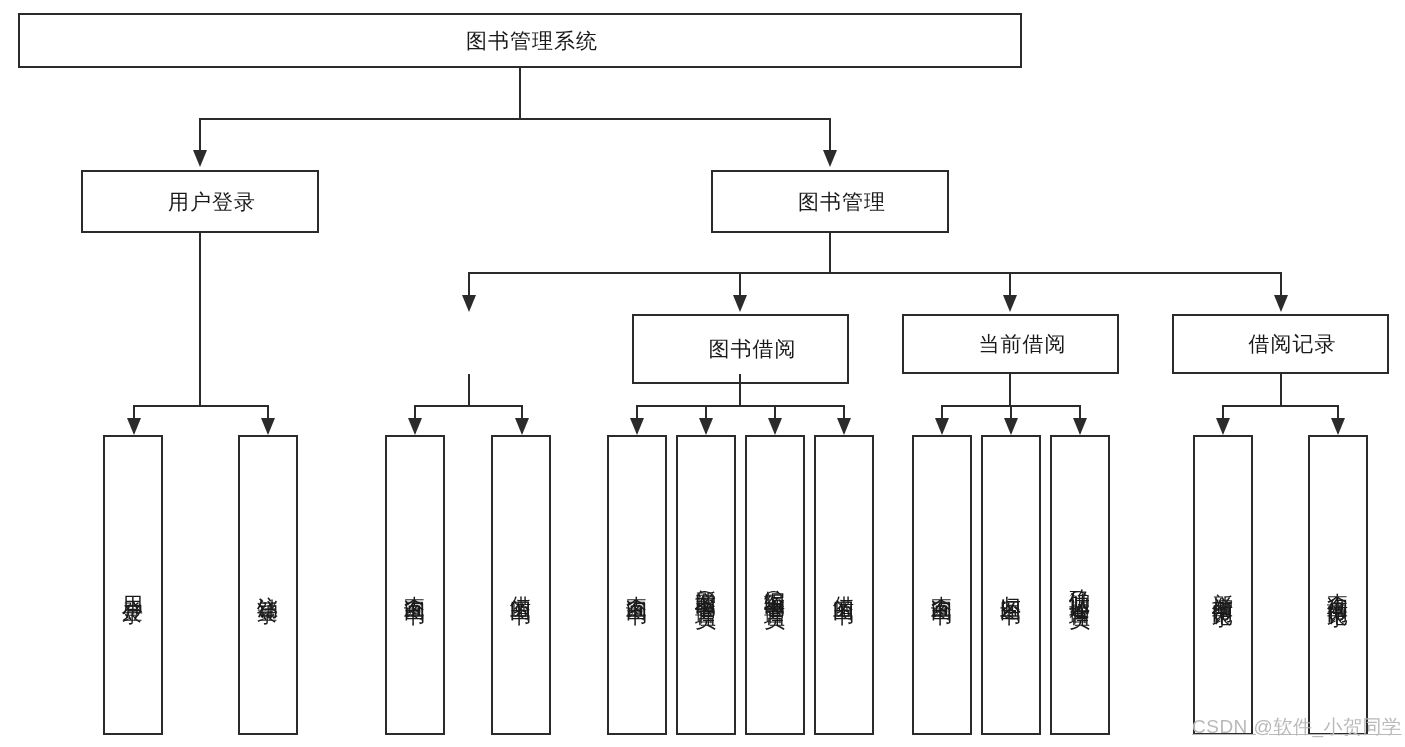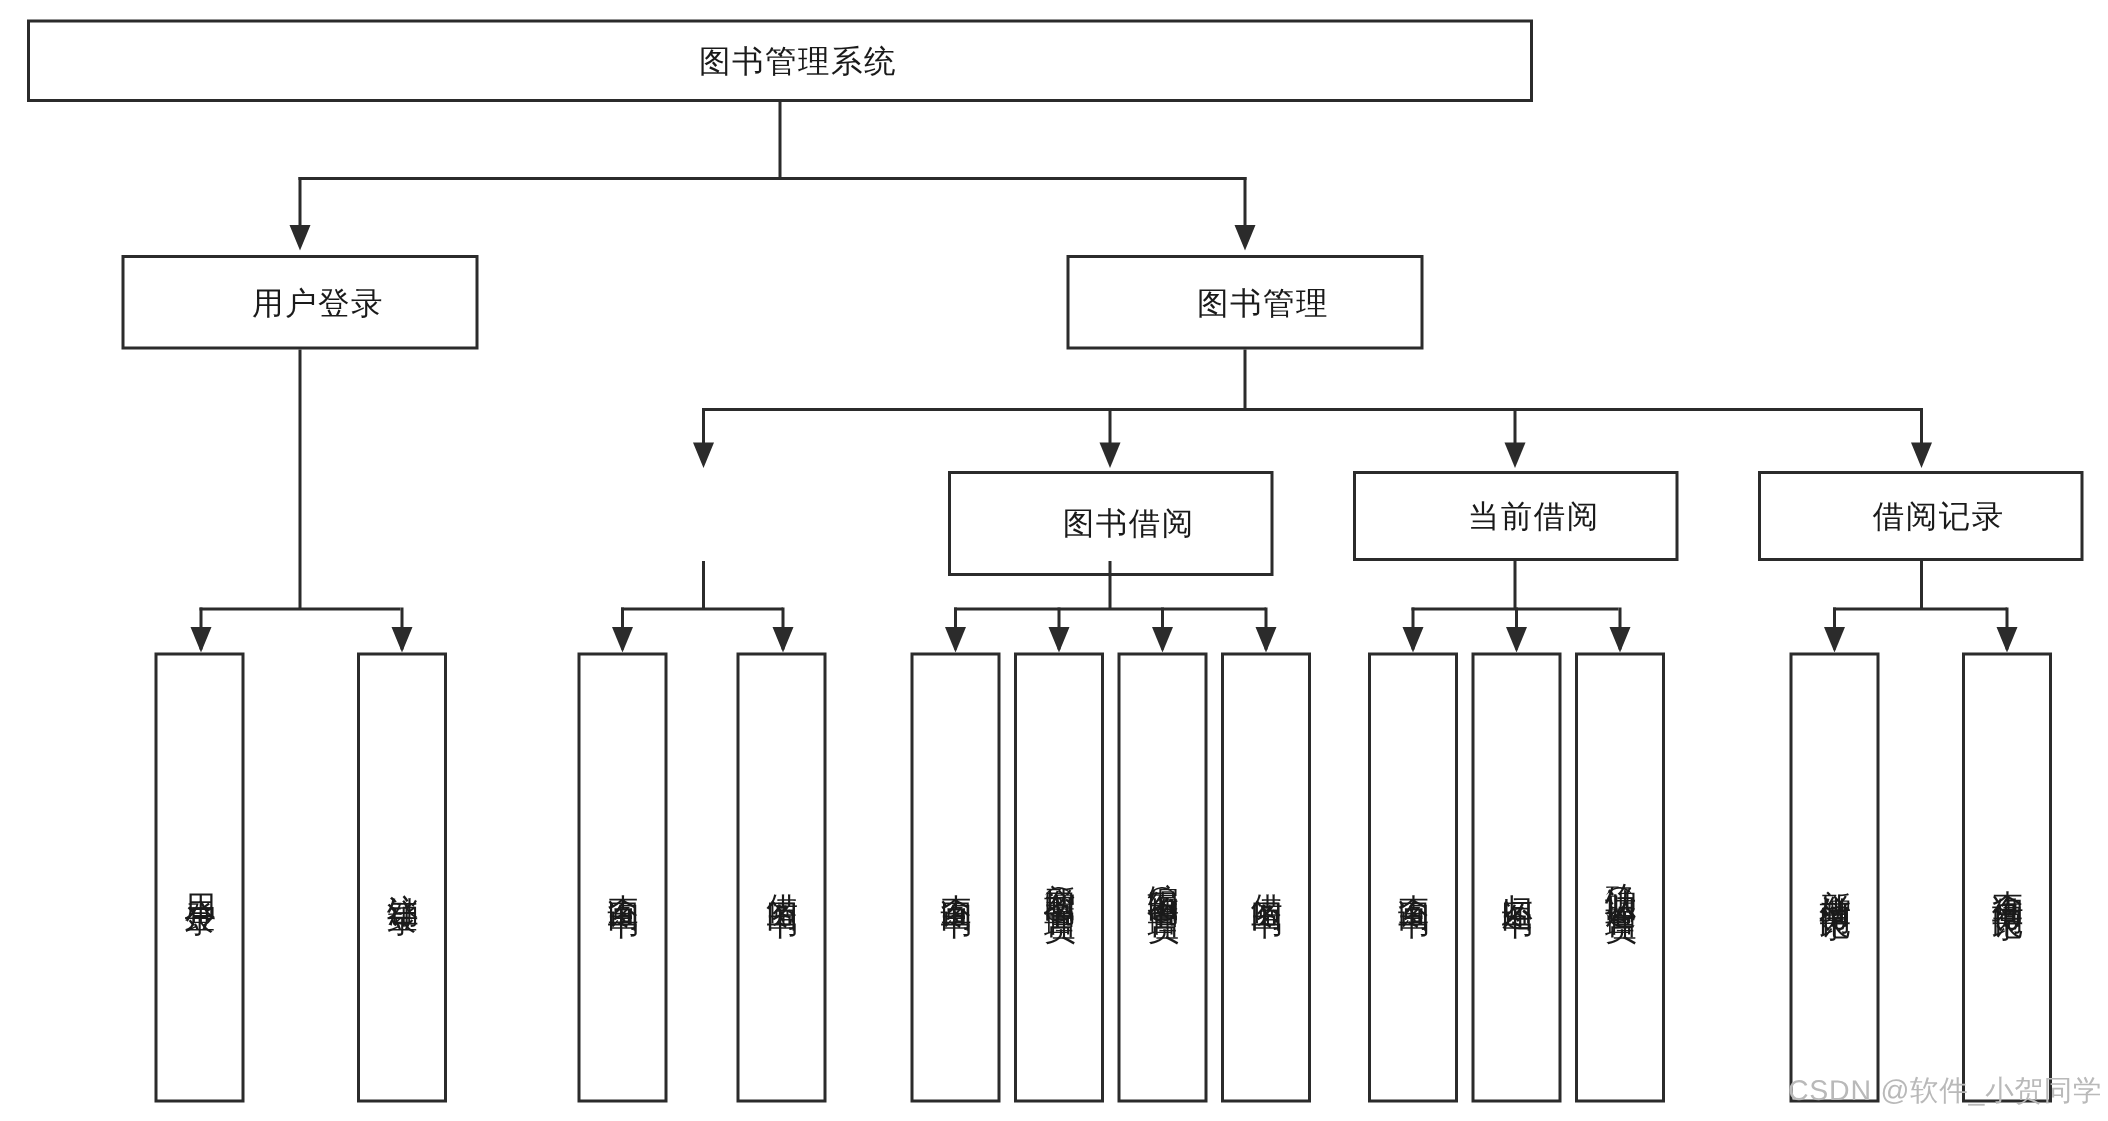--- a/index.html
+++ b/index.html
@@ -191,15 +191,15 @@
     <span>确认归还（管理员）</span>
   </div>
 
   <div class="node vert" style="left:1193px; top:435px; width:60px; height:300px;">
     <span>新增借阅记录</span>
   </div>
   <div class="node vert" style="left:1308px; top:435px; width:60px; height:300px;">
     <span>查询借阅记录</span>
   </div>
 
-  <div id="watermark" style="left:1192px; top:714px;">CSDN @软件_小贺同学</div>
+  <div id="watermark" style="left:1192px; top:714px;text-decoration:underline;">CSDN @软件_小贺同学</div>
 
 </div>
 
 </body></html>

